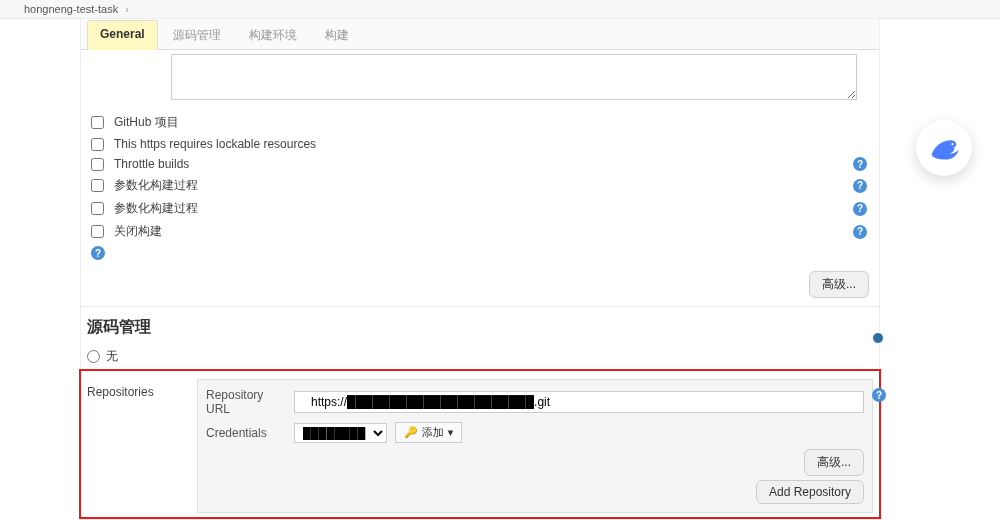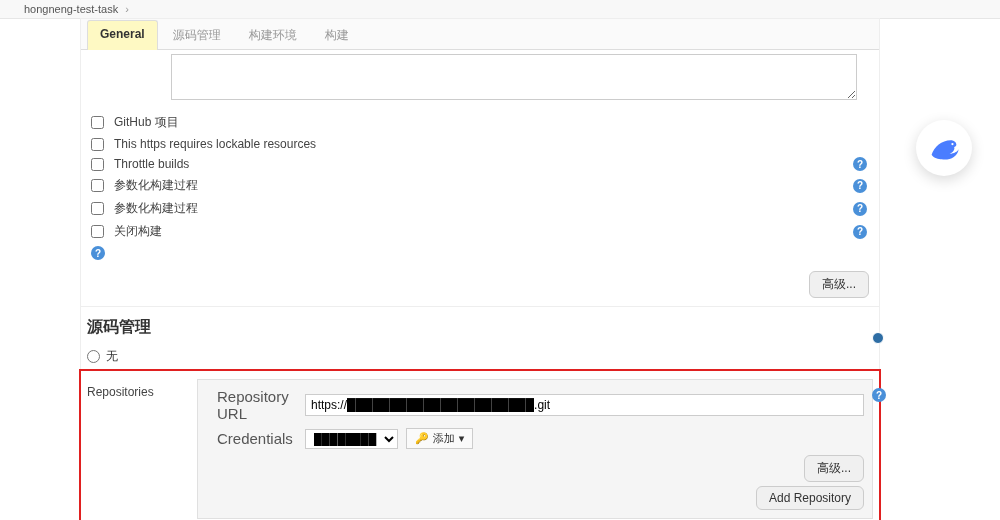--- a/index.html
+++ b/index.html
@@ -147,25 +147,25 @@
     border: 1px solid #e0e0e0;
     padding: 8px;
     position: relative;
   }
   .form-row {
     display: flex;
     align-items: center;
     margin-bottom: 6px;
     gap: 8px;
   }
-  .form-row .flabel { width: 80px; flex-shrink: 0; font-size: 15px; color: #555; margin-left: 11px; }
+  .form-row .flabel { width: 80px; flex-shrink: 0; font-size: 12px; color: #555; }
   .form-row input[type="text"] {
     flex: 1;
     border: 1px solid #ccc;
-    padding: 3px 5px;
+    padding: 3px 16px;
     font-size: 12px;
     background: #fff;
   }
   .form-row select {
     border: 1px solid #ccc;
     padding: 2px 4px;
     font-size: 11px;
     background: #fff;
   }
   .add-btn-small {

